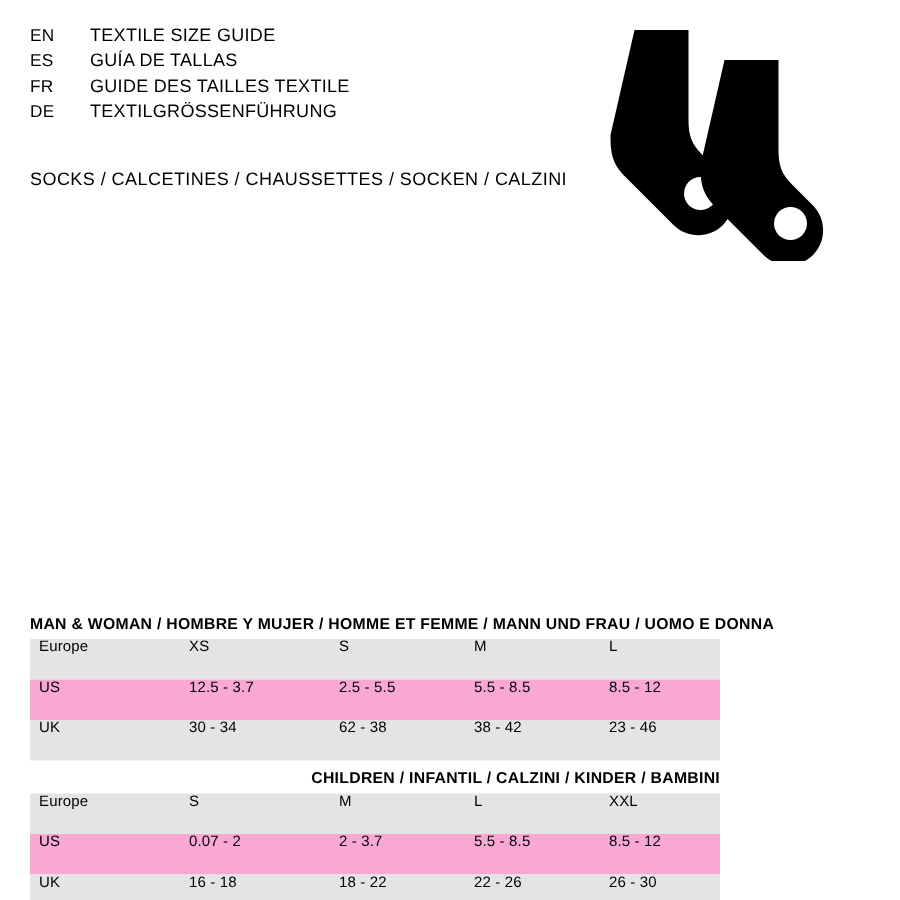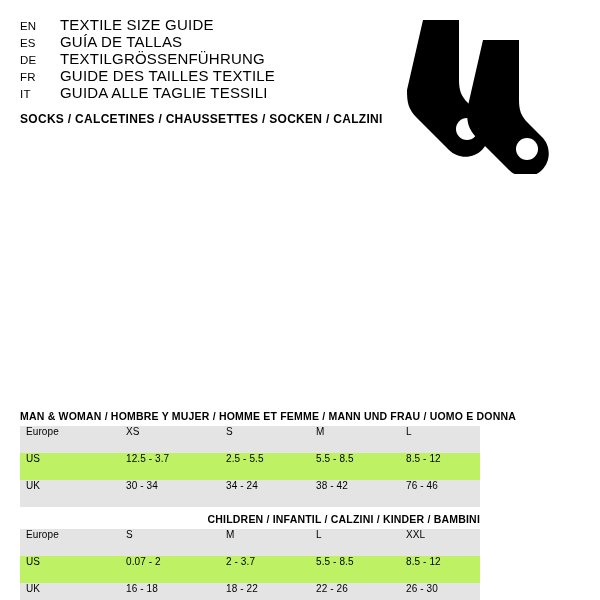--- a/index.html
+++ b/index.html
@@ -30,31 +30,31 @@
     display: flex;
     align-items: baseline;
     height: 17px;
   }
   .lang-code {
     width: 40px;
     font-size: 11.5px;
     letter-spacing: 0.2px;
   }
   .lang-text {
-    font-size: 15px;
+    font-size: 12px;
     letter-spacing: 0.2px;
     white-space: nowrap;
   }
 
   .product-title {
     position: absolute;
     left: 20px;
     top: 112px;
     font-size: 12px;
-    font-weight: bold;
+    font-weight: normal;
     letter-spacing: 0.3px;
     white-space: nowrap;
   }
 
   
   .socks-art {
     position: absolute;
     left: 405px;
     top: 14px;
     width: 160px;
@@ -90,21 +90,21 @@
     padding: 0 0 16px 6px;
     border: none;
     color: #000;
     letter-spacing: 0.1px;
   }
   table.size-table tr.row-head td,
   table.size-table tr.row-alt td {
     background: #e4e4e4;
   }
   table.size-table tr.row-plain td {
-    background: #bef264;
+    background: #f9a8d4;
   }
   table.size-table col.c0 { width: 100px; }
   table.size-table col.c1 { width: 100px; }
   table.size-table col.c2 { width: 90px; }
   table.size-table col.c3 { width: 90px; }
   table.size-table col.c4 { width: 80px; }
 </style>
 </head>
 <body>
 
@@ -113,30 +113,26 @@
   <div class="lang-block">
     <div class="lang-row">
       <div class="lang-code">EN</div>
       <div class="lang-text">TEXTILE SIZE GUIDE</div>
     </div>
     <div class="lang-row">
       <div class="lang-code">ES</div>
       <div class="lang-text">GUÍA DE TALLAS</div>
     </div>
     <div class="lang-row">
+      <div class="lang-code">FR</div>
+      <div class="lang-text">GUIDE DES TAILLES TEXTILE</div>
+    </div>
+    <div class="lang-row">
       <div class="lang-code">DE</div>
       <div class="lang-text">TEXTILGRÖSSENFÜHRUNG</div>
-    </div>
-    <div class="lang-row">
-      <div class="lang-code">FR</div>
-      <div class="lang-text">GUIDE DES TAILLES TEXTILE</div>
-    </div>
-    <div class="lang-row">
-      <div class="lang-code">IT</div>
-      <div class="lang-text">GUIDA ALLE TAGLIE TESSILI</div>
     </div>
   </div>
 
   <div class="product-title">SOCKS / CALCETINES / CHAUSSETTES / SOCKEN / CALZINI</div>
 
   <div class="socks-art">
     <svg width="160" height="160" viewBox="0 0 160 160" xmlns="http://www.w3.org/2000/svg" aria-hidden="true">
 
       <path fill="#000000" d="M18 6 h36 v60 c0 10 2 16 9 23 l14 14 c9 9 9 24 0 33 c-9 9-24 9-33 0 l-32 -32 c-9 -9 -10 -16 -10 -28 z"></path>
       <circle cx="62" cy="115" r="11" fill="#ffffff"></circle>
@@ -167,23 +163,23 @@
         <tr class="row-plain">
           <td>US</td>
           <td>12.5 - 3.7</td>
           <td>2.5 - 5.5</td>
           <td>5.5 - 8.5</td>
           <td>8.5 - 12</td>
         </tr>
         <tr class="row-alt">
           <td>UK</td>
           <td>30 - 34</td>
-          <td>34 - 24</td>
+          <td>62 - 38</td>
           <td>38 - 42</td>
-          <td>76 - 46</td>
+          <td>23 - 46</td>
         </tr>
       </tbody>
     </table>
   </div>
 
   <div class="table-section" id="section-kids">
     <div class="section-title">CHILDREN / INFANTIL / CALZINI / KINDER / BAMBINI</div>
     <table class="size-table">
       <colgroup>
           <col class="c0">

